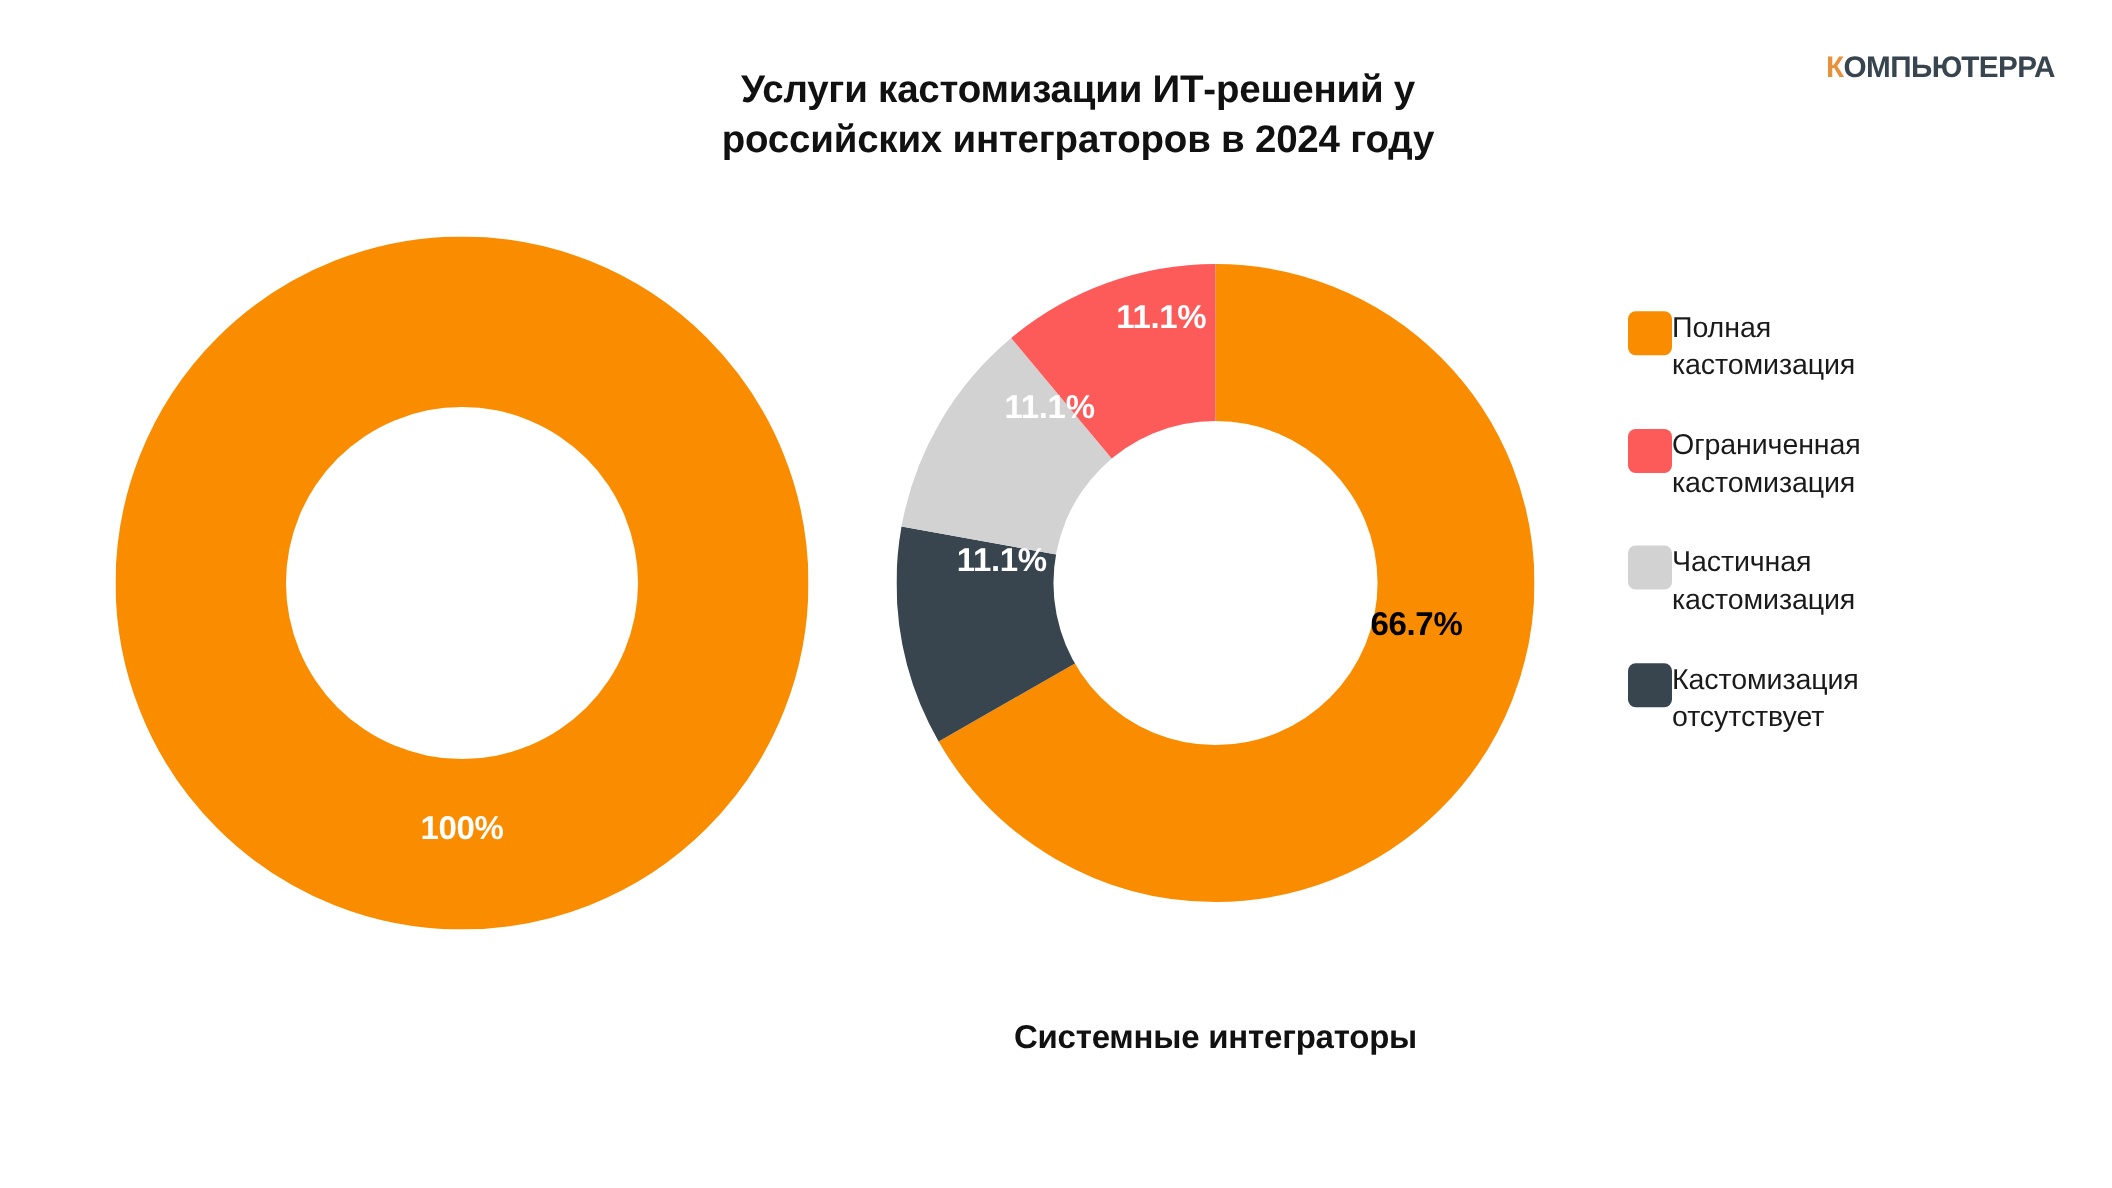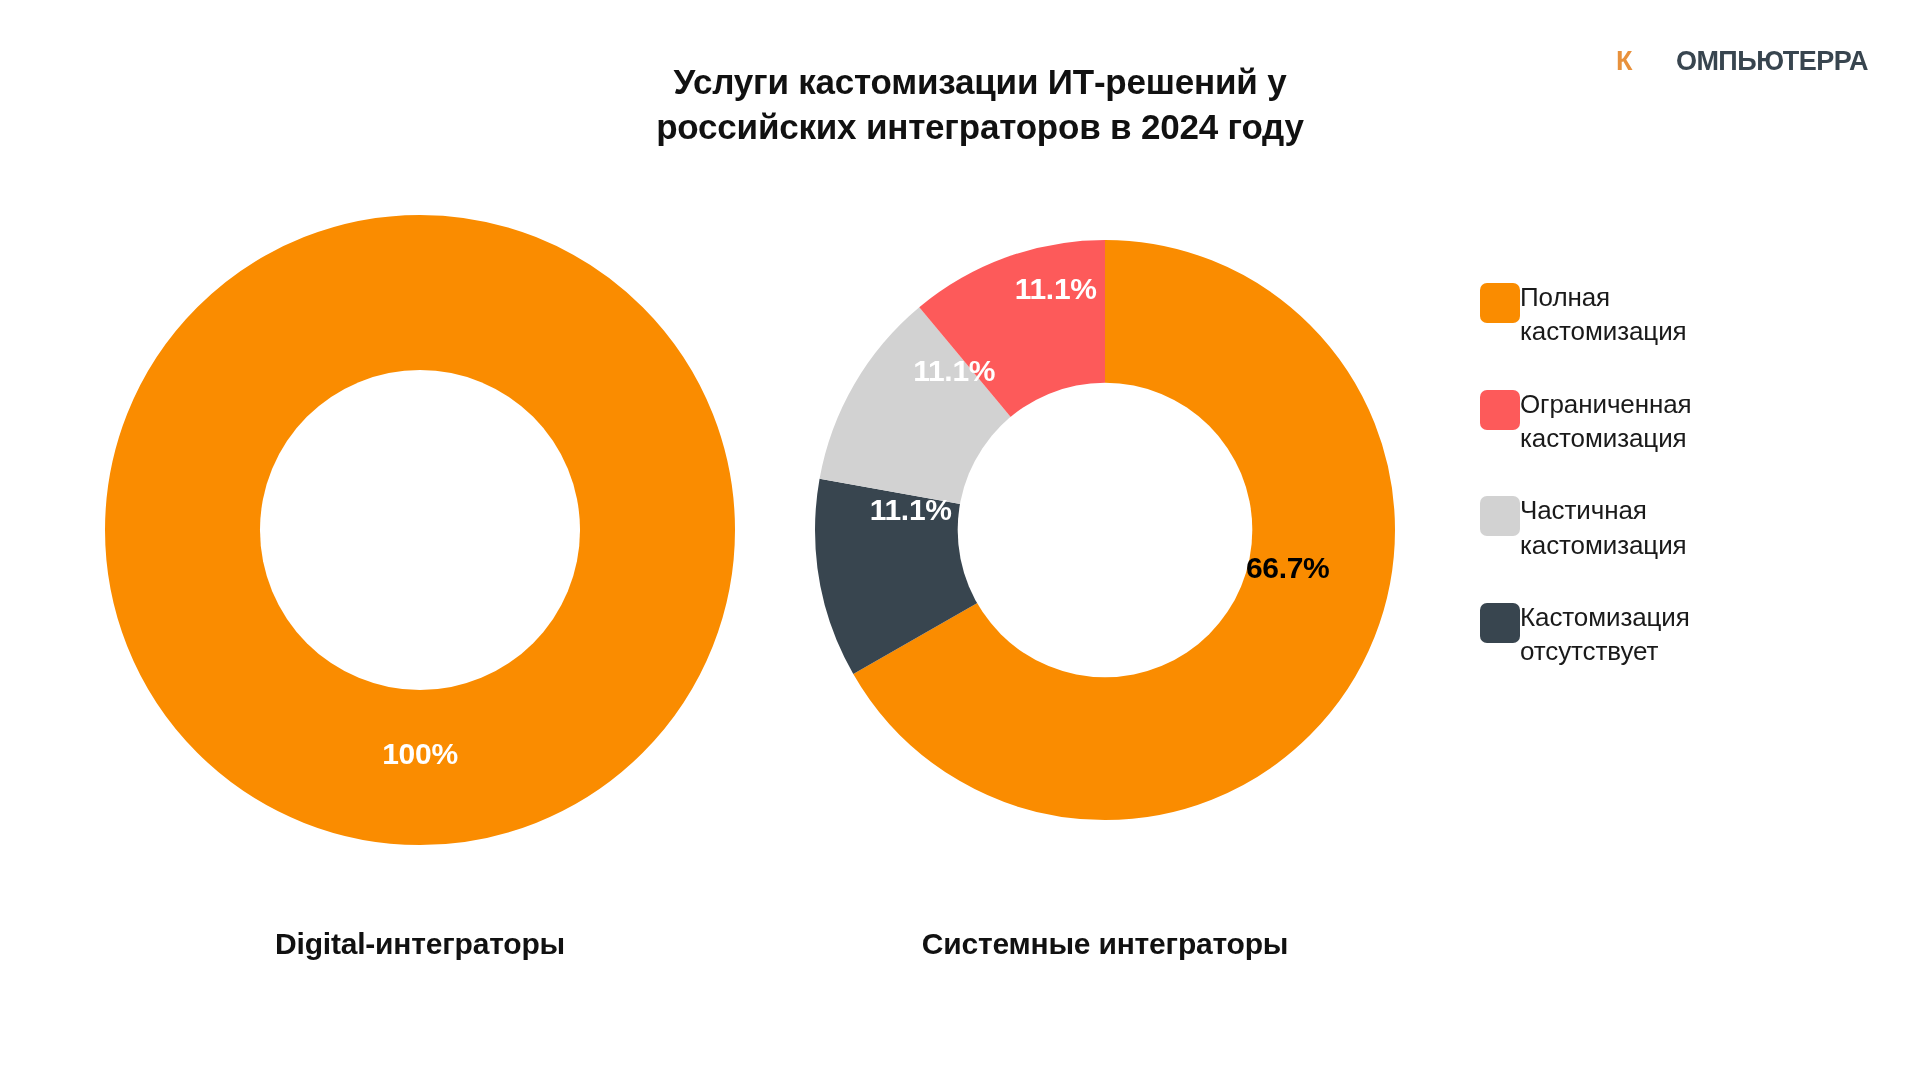--- a/index.html
+++ b/index.html
@@ -38,21 +38,21 @@
     position: absolute;
     right: 52px;
     top: 48px;
     font-size: 27px;
     font-weight: bold;
     letter-spacing: -0.5px;
     line-height: 1;
     white-space: nowrap;
   }
   #brand-logo .logo-k { color: #E8913C; }
-  #brand-logo .logo-rest { color: #38454F; margin-left: 44px; }
+  #brand-logo .logo-rest { color: #38454F; }
 
   
   .donut-panel {
     position: absolute;
   }
   #panel-digital  { left: 105px;  top: 215px; width: 630px; }
   #panel-system   { left: 790px;  top: 240px; width: 630px; }
 
   .donut-wrap {
     position: relative;
@@ -128,21 +128,20 @@
 
 <div id="panel-digital" class="donut-panel">
   <div class="donut-wrap">
     <svg class="donut-svg" viewBox="0 0 100 100">
 
       <circle cx="50" cy="50" r="25" fill="none" stroke="#FA8C00" stroke-width="50"></circle>
       <circle cx="50" cy="50" r="25.4" fill="#FFFFFF"></circle>
     </svg>
     <span class="slice-label" style="left: 50%; top: 85.5%; color: rgb(255, 255, 255);">100%</span>
   </div>
-  <div class="panel-caption">Digital-интеграторы</div>
 </div>
 
 <div id="panel-system" class="donut-panel">
   <div class="donut-wrap">
 
     <svg class="donut-svg" viewBox="0 0 100 100">
       <g transform="rotate(-90 50 50)">
         <circle cx="50" cy="50" r="25" fill="none" stroke="#FA8C00" stroke-width="50" stroke-dasharray="104.772 52.308" stroke-dashoffset="0"></circle>
         <circle cx="50" cy="50" r="25" fill="none" stroke="#38454F" stroke-width="50" stroke-dasharray="17.436 139.644" stroke-dashoffset="-104.772"></circle>
         <circle cx="50" cy="50" r="25" fill="none" stroke="#D2D2D2" stroke-width="50" stroke-dasharray="17.436 139.644" stroke-dashoffset="-122.208"></circle>

